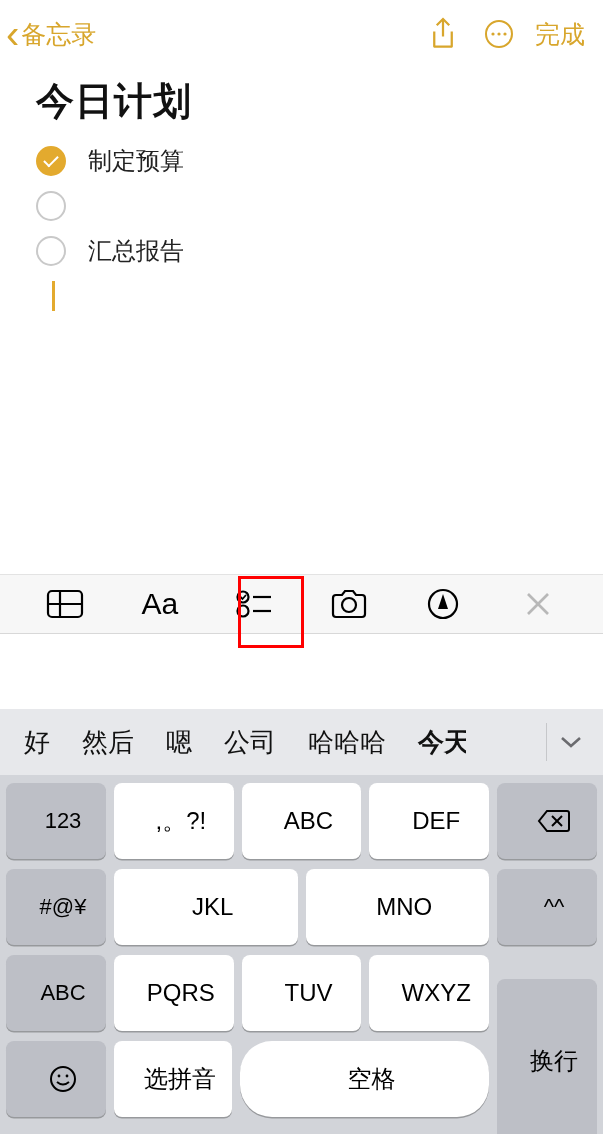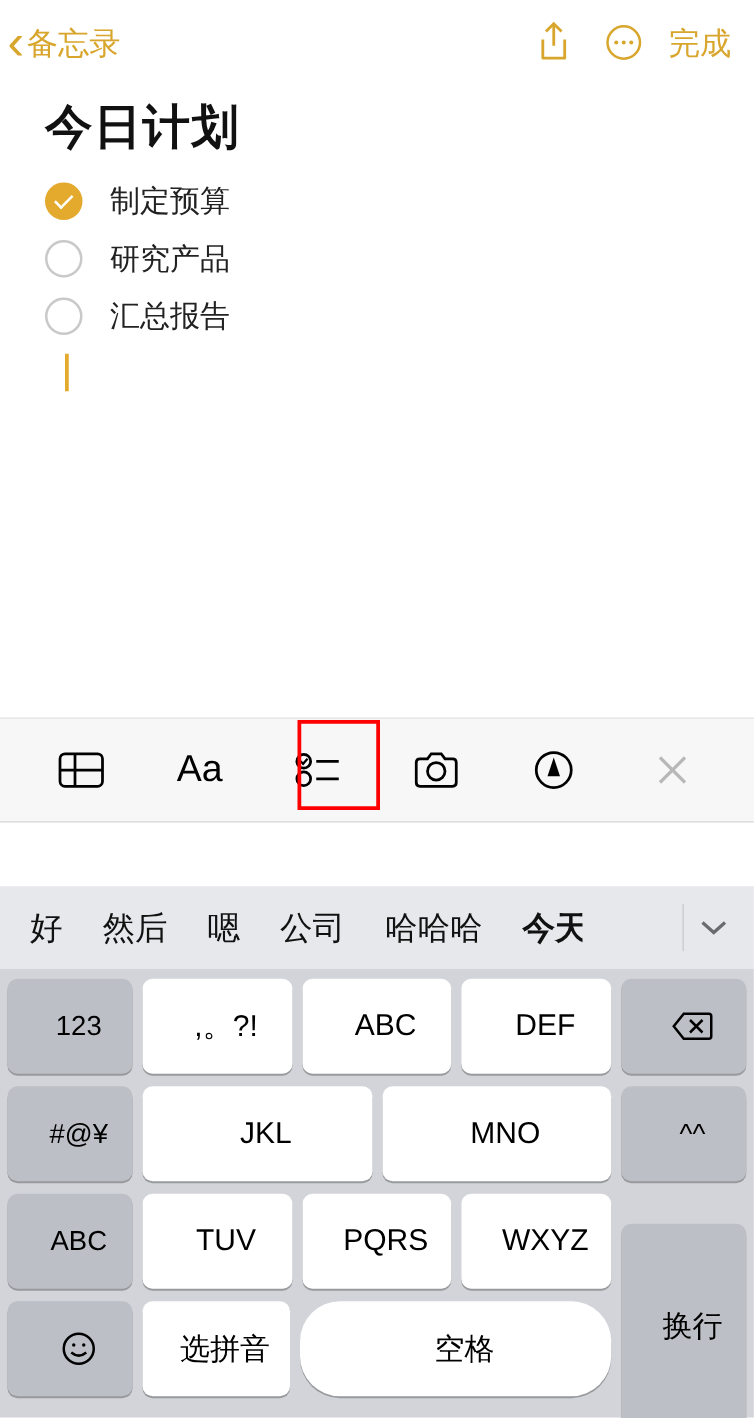--- a/index.html
+++ b/index.html
@@ -18,21 +18,21 @@
     .note { padding: 8px 36px 0 36px; }
     .title { font-size: 38px; font-weight: 700; color: #111; margin-bottom: 18px; letter-spacing: 1px; }
     .item { display: flex; align-items: center; margin-bottom: 14px; }
     .circle { width: 30px; height: 30px; border-radius: 50%; border: 2px solid #c9c9c9; margin-right: 22px; flex-shrink: 0; display: flex; align-items: center; justify-content: center; }
     .circle.checked { background: #e3aa2e; border-color: #e3aa2e; }
     .circle.checked::after { content: ""; width: 12px; height: 6px; border-left: 2.5px solid #fff; border-bottom: 2.5px solid #fff; transform: rotate(-45deg) translate(1px,-1px); }
     .item-text { font-size: 24px; color: #222; }
     .cursor { width: 3px; height: 30px; background: #e3aa2e; margin-left: 16px; margin-top: 6px; }
 
     
-    .fmt-bar { position: absolute; top: 574px; left: 0; right: 0; height: 84px; background: #f7f7f7; border-top: 1px solid #e3e3e3; border-bottom: 1px solid #d8d8d8; display: flex; align-items: center; justify-content: space-around; padding: 0 18px; }
+    .fmt-bar { position: absolute; top: 574px; left: 0; right: 0; height: 60px; background: #f7f7f7; border-top: 1px solid #e3e3e3; border-bottom: 1px solid #d8d8d8; display: flex; align-items: center; justify-content: space-around; padding: 0 18px; }
     .fmt-btn { width: 64px; height: 54px; display: flex; align-items: center; justify-content: center; color: #000; }
     .fmt-btn.dim { color: #b8b8b8; }
     .aa { font-size: 30px; font-weight: 500; }
     .highlight { position: absolute; border: 3px solid #ff0000; width: 66px; height: 72px; left: 238px; top: 576px; pointer-events: none; }
 
     
     .sugg { position: absolute; top: 709px; left: 0; right: 0; height: 66px; background: #e7e8eb; display: flex; align-items: center; padding: 0 8px; }
     .sugg-item { font-size: 26px; color: #111; padding: 0 16px; white-space: nowrap; }
     .sugg-item.cut { overflow: hidden; max-width: 64px; font-weight: bold; }
     .sugg-sep { position: absolute; right: 56px; top: 14px; bottom: 14px; width: 1px; background: #c6c7ca; }
@@ -82,21 +82,20 @@
 
 <div class="note">
   <div class="title">今日计划</div>
 
   <div class="item">
     <div class="circle checked"></div>
     <div class="item-text">制定预算</div>
   </div>
   <div class="item">
     <div class="circle"></div>
-    <div class="item-text">研究产品</div>
   </div>
   <div class="item">
     <div class="circle"></div>
     <div class="item-text">汇总报告</div>
   </div>
   <div class="cursor"></div>
 </div>
 
 <div class="fmt-bar">
   <div class="fmt-btn">
@@ -179,22 +178,22 @@
         <svg width="30" height="30" viewBox="0 0 30 30" fill="none" stroke="#000" stroke-width="2">
           <circle cx="15" cy="15" r="12"></circle>
           <circle cx="11" cy="12" r="1.4" fill="#000" stroke="none"></circle>
           <circle cx="19" cy="12" r="1.4" fill="#000" stroke="none"></circle>
           <path d="M9 18 Q15 23 21 18"></path>
         </svg>
       </div>
     </div>
     <div class="col flex1">
       <div class="krow" style="margin-bottom:0">
+        <div class="key flex1">PQRS</div>
         <div class="key flex1">TUV</div>
-        <div class="key flex1">PQRS</div>
         <div class="key flex1">WXYZ</div>
       </div>
       <div class="krow" style="margin-bottom:0">
         <div class="key" style="width:118px">选拼音</div>
         <div class="key space">空格</div>
       </div>
     </div>
     <div class="key fn tall" style="width:100px">换行</div>
   </div>
 </div>

